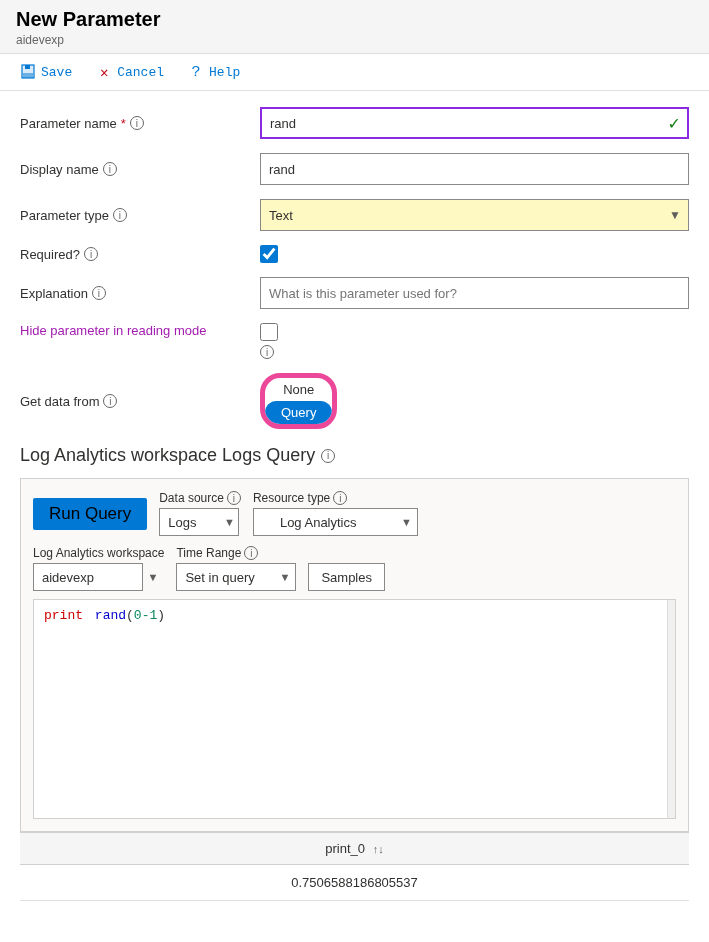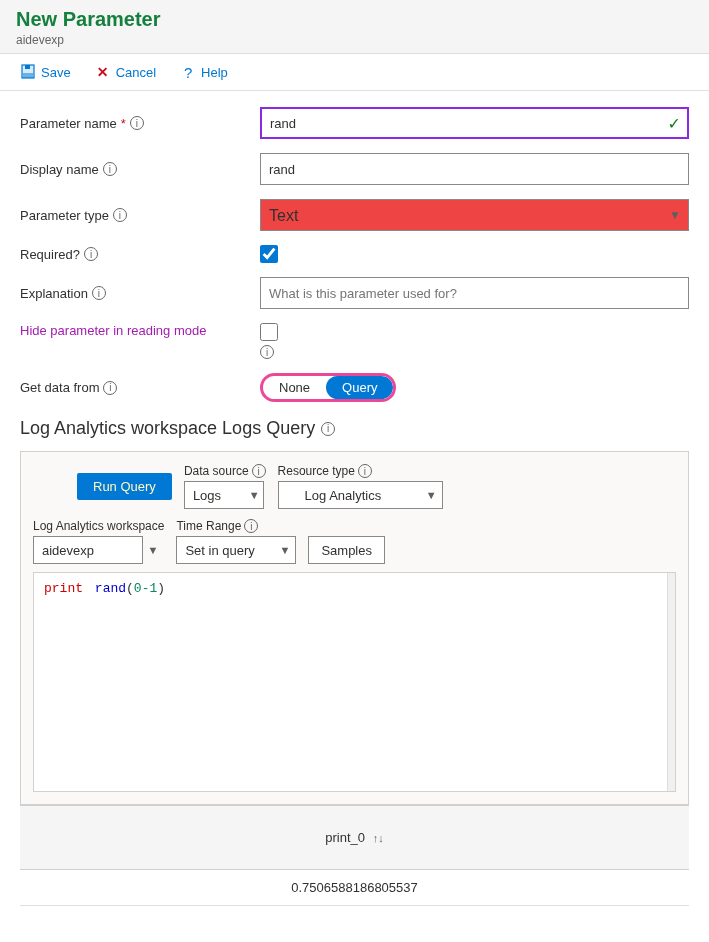--- a/index.html
+++ b/index.html
@@ -12,21 +12,21 @@
       min-height: 942px;
     }
     .top-bar {
       background: #f5f5f5;
       border-bottom: 1px solid #ddd;
       padding: 8px 16px 6px 16px;
     }
     .page-title {
       font-size: 20px;
       font-weight: 600;
-      color: #15803d;
+      color: #000000;
     }
     .subtitle {
       font-size: 12px;
       color: #666;
       margin-top: 2px;
     }
     .toolbar {
       display: flex;
       align-items: center;
       gap: 16px;
@@ -36,20 +36,21 @@
     .toolbar-btn {
       display: flex;
       align-items: center;
       gap: 5px;
       background: none;
       border: none;
       cursor: pointer;
       font-size: 13px;
       color: #0078d4;
       padding: 2px 4px;
+      font-family: Liberation Mono, monospace;
     }
     .toolbar-icon {
       width: 16px;
       height: 16px;
       display: inline-flex;
       align-items: center;
       justify-content: center;
     }
     .save-icon-svg { color: #0078d4; }
     .content {
@@ -118,23 +119,23 @@
       flex: 1;
       position: relative;
       display: flex;
       align-items: center;
     }
     .form-select {
       width: 100%;
       height: 32px;
       border: 1px solid #8a8886;
       padding: 0 26px 0 8px;
-      font-size: 16px;
-      color: #323130;
-      background: #ef4444;
+      font-size: 13px;
+      color: #323130;
+      background: #fef9c3;
       appearance: none;
       cursor: pointer;
     }
     .select-arrow {
       position: absolute;
       right: 8px;
       pointer-events: none;
       color: #605e5c;
       font-size: 12px;
     }
@@ -169,23 +170,24 @@
       flex-direction: column;
     }
     .get-data-row {
       display: flex;
       align-items: center;
       margin-bottom: 16px;
     }
     .toggle-group {
       display: flex;
       align-items: center;
-      border: 3px solid #ec4899;
+      border: 5px solid #ec4899;
       border-radius: 20px;
       overflow: hidden;
+      flex-direction: column;
     }
     .toggle-option {
       padding: 4px 16px;
       cursor: pointer;
       font-size: 13px;
       border: none;
       background: transparent;
     }
     .toggle-option.active {
       background: #0078d4;
@@ -212,28 +214,27 @@
     }
     .query-row {
       display: flex;
       align-items: center;
       gap: 12px;
       margin-bottom: 10px;
       flex-wrap: wrap;
     }
     .run-query-btn {
       background: #0078d4;
-      color: #fef9c3;
+      color: #000000;
       border: none;
       padding: 6px 16px;
-      font-size: 13px;
+      font-size: 17px;
       cursor: pointer;
       border-radius: 2px;
       white-space: nowrap;
-      margin-left: 44px;
     }
     .datasource-group {
       display: flex;
       flex-direction: column;
       gap: 3px;
       justify-content: flex-end;
     }
     .group-label {
       font-size: 12px;
       color: #323130;
@@ -320,21 +321,21 @@
       top: 0;
       width: 8px;
       height: 100%;
       background: #f0f0f0;
       border-left: 1px solid #ddd;
     }
     .results-bar {
       background: #f5f5f5;
       border-top: 1px solid #d2d0ce;
       border-bottom: 1px solid #d2d0ce;
-      padding: 24px 16px;
+      padding: 8px 16px;
       display: flex;
       align-items: center;
       justify-content: center;
     }
     .results-header {
       font-size: 13px;
       color: #323130;
     }
     .sort-arrows {
       font-size: 11px;

